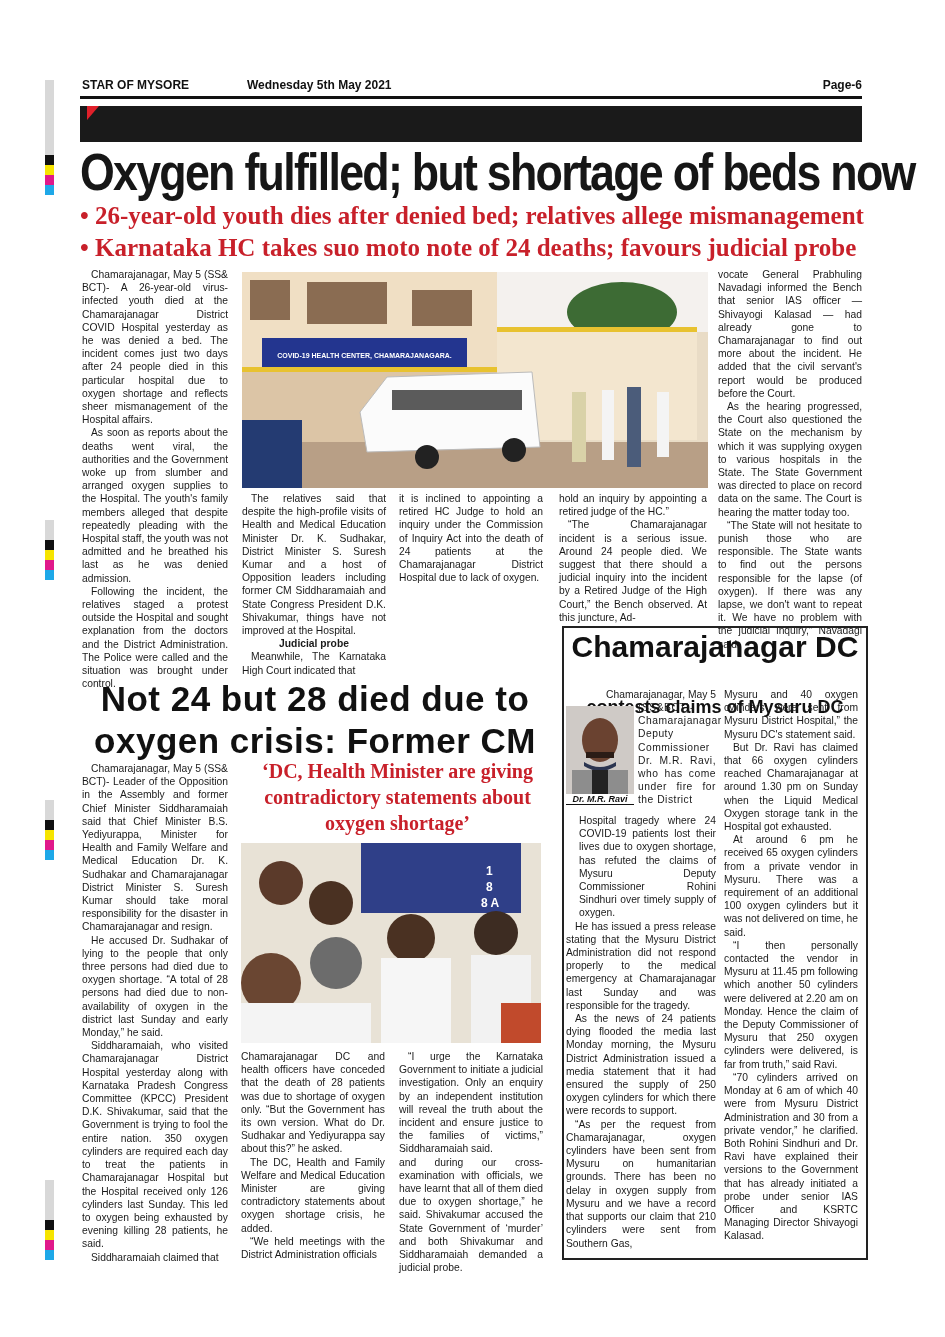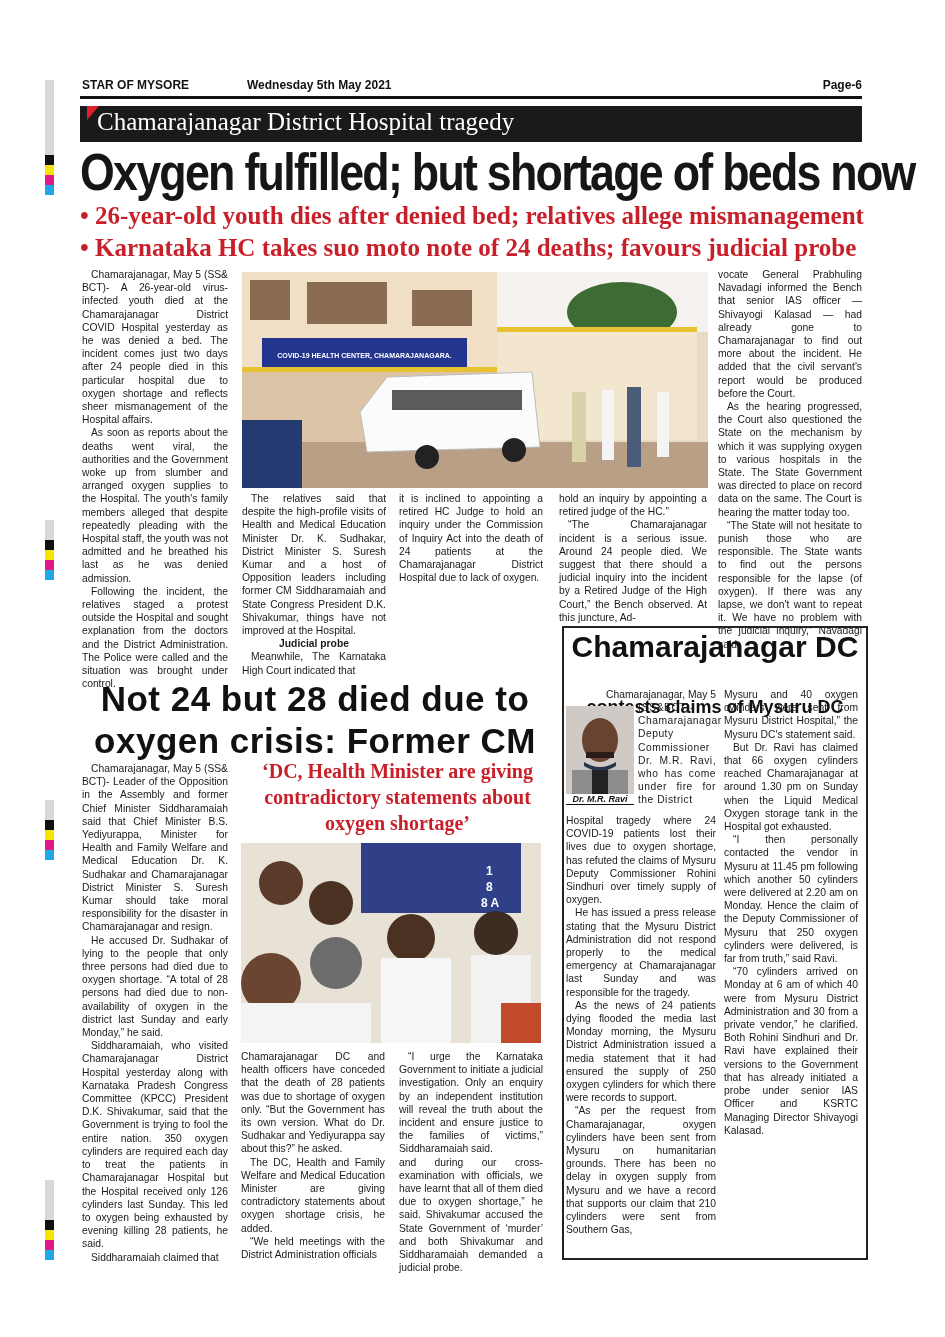--- a/index.html
+++ b/index.html
@@ -67,21 +67,20 @@
 
 <div class="hdr">
   <span class="pub">STAR OF MYSORE</span>
   <span class="date">Wednesday 5th May 2021</span>
   <span class="page">Page-6</span>
 </div>
 <div class="hdrline"></div>
 
 <div class="kicker">
   <div class="tri"></div>
-  <span>Chamarajanagar District Hospital tragedy</span>
 </div>
 
 <div class="headline">Oxygen fulfilled; but shortage of beds now</div>
 <div class="bullet" style="top:202px;">• 26-year-old youth dies after denied bed; relatives allege mismanagement</div>
 <div class="bullet" style="top:234px;">• Karnataka HC takes suo moto note of 24 deaths;  favours judicial probe</div>
 
 <div class="col" id="ms-col1" style="left:82px;top:268px;width:146px;">
     <p>Chamarajanagar, May 5 (SS&amp; BCT)- A 26-year-old virus-infected youth died at the Chamarajanagar District COVID Hospital yesterday as he was denied a bed. The incident comes just two days after 24 people died in this particular hospital due to oxygen shortage and reflects sheer mismanagement of the Hospital affairs.</p>
     <p>As soon as reports about the deaths went viral, the authorities and the Government woke up from slumber and arranged oxygen supplies to the Hospital. The youth's family members alleged that despite repeatedly pleading with the Hospital staff, the youth was not admitted and he breathed his last as he was denied admission.</p>
     <p>Following the incident, the relatives staged a protest outside the Hospital and sought explanation from the doctors and the District Administration. The Police were called and the situation was brought under control.</p>
@@ -190,23 +189,24 @@
     <path d="M18 56 Q34 66 50 56 L50 60 Q34 70 18 60 Z" fill="#2b3550"></path>
     <rect x="6" y="64" width="56" height="24" fill="#8d8d8d"></rect>
     <rect x="26" y="64" width="16" height="24" fill="#222"></rect>
   </svg>
 </div>
 <div class="cap">Dr. M.R. Ravi</div>
 <div class="col" style="left:638px;top:701px;width:78px;text-align:justify;letter-spacing:0.5px;">
   <div>(SS&amp;BCT)- Chamarajanagar Deputy Commissioner Dr. M.R. Ravi, who has come under fire for the District</div>
 </div>
 <div class="col" id="box-col1" style="left:566px;top:814px;width:150px;">
-    <p style="text-indent: 0px;">Hospital tragedy where 24 COVID-19 patients lost their lives due to oxygen shortage, has refuted the claims of Mysuru Deputy Commissioner Rohini Sindhuri over timely supply of oxygen.</p>
+    <p style="text-indent: 0px; margin-left: 13px;">Hospital tragedy where 24 COVID-19 patients lost their lives due to oxygen shortage, has refuted the claims of Mysuru Deputy Commissioner Rohini Sindhuri over timely supply of oxygen.</p>
     <p>He has issued a press release stating that the Mysuru District Administration did not respond properly to the medical emergency at Chamarajanagar last Sunday and was responsible for the tragedy.</p>
     <p>As the news of 24 patients dying flooded the media last Monday morning, the Mysuru District Administration issued a media statement that it had ensured the supply of 250 oxygen cylinders for which there were records to support.</p>
     <p>“As per the request from Chamarajanagar, oxygen cylinders have been sent from Mysuru on humanitarian grounds. There has been no delay in oxygen supply from Mysuru and we have a record that supports our claim that 210 cylinders were sent from Southern Gas,</p>
   </div>
 <div class="col" id="box-col2" style="left:724px;top:688px;width:134px;">
     <p style="text-indent: 0px;">Mysuru and 40 oxygen cylinders were sent from Mysuru District Hospital,” the Mysuru DC's statement said.</p>
     <p>But Dr. Ravi has claimed that 66 oxygen cylinders reached Chamarajanagar at around 1.30 pm on Sunday when the Liquid Medical Oxygen storage tank in the Hospital got exhausted.</p>
+    <p>At around 6 pm he received 65 oxygen cylinders from a private vendor in Mysuru. There was a requirement of an additional 100 oxygen cylinders but it was not delivered on time, he said.</p>
     <p>“I then personally contacted the vendor in Mysuru at 11.45 pm following which another 50 cylinders were delivered at 2.20 am on Monday. Hence the claim of the Deputy Commissioner of Mysuru that 250 oxygen cylinders were delivered, is far from truth,” said Ravi.</p>
     <p>“70 cylinders arrived on Monday at 6 am of which 40 were from Mysuru District Administration and 30 from a private vendor,” he clarified. Both Rohini Sindhuri and Dr. Ravi have explained their versions to the Government that has already initiated a probe under senior IAS Officer and KSRTC Managing Director Shivayogi Kalasad.</p>
   </div>
 
 </body></html>

